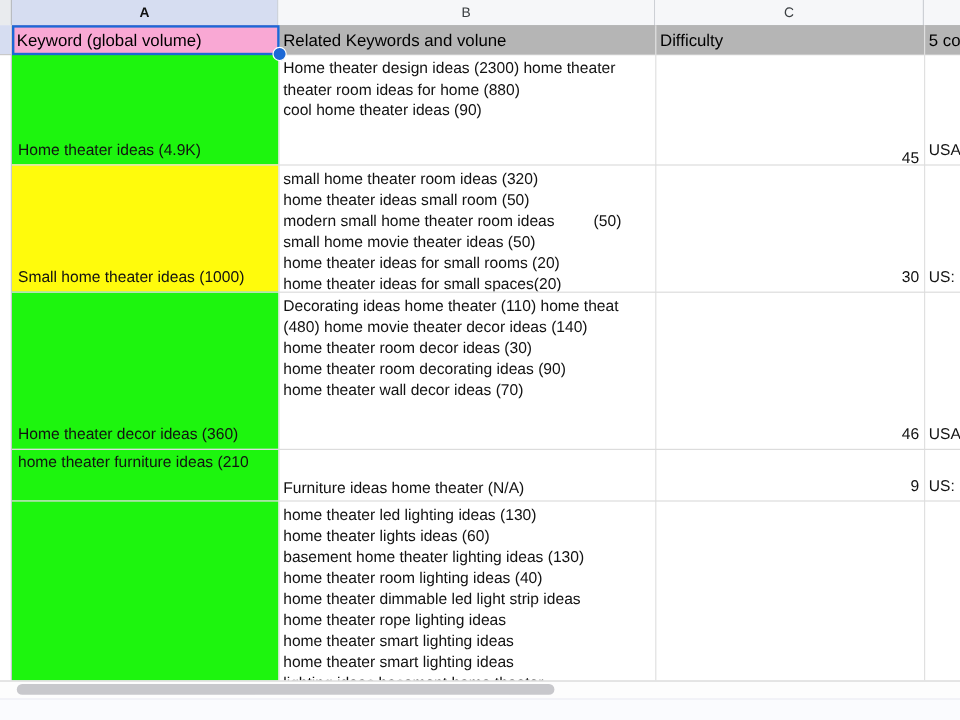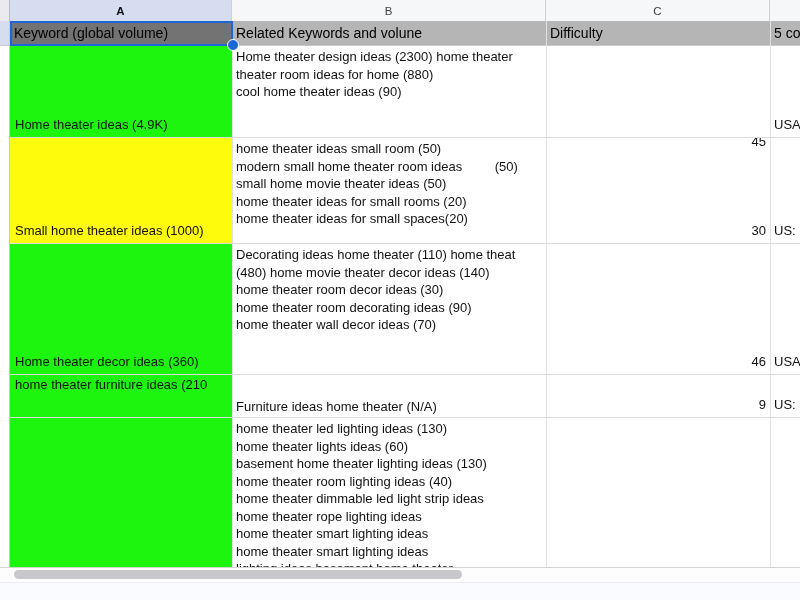--- a/index.html
+++ b/index.html
@@ -52,38 +52,39 @@
   <div id="corner"></div>
   <div class="colh selected" style="left:10px;width:222px;">A</div>
   <div class="colh" style="left:232px;width:314px;">B</div>
   <div class="colh" style="left:546px;width:224px;">C</div>
   <div class="colh" style="left:770px;width:32px;border-right:none;"></div>
   <div id="strip-bottom"></div>
 
   <div id="rowhead"></div>
   <div id="rowhead-hl"></div>
 
-  <div class="cell hrow" style="left:10px;top:21px;width:222px;height:24px;background:#737373;">Keyword (global volume)</div>
+  <div class="cell hrow" style="left:10px;top:21px;width:222px;height:24px;background:#f9a8d4;">Keyword (global volume)</div>
   <div class="cell hrow" style="left:232px;top:21px;width:314px;height:24px;">Related Keywords and volune</div>
   <div class="cell hrow" style="left:546px;top:21px;width:224px;height:24px;">Difficulty</div>
   <div class="cell hrow" style="left:770px;top:21px;width:32px;height:24px;">5 cou</div>
   <div id="grayrow-bottom"></div>
 
   <div class="cell kwcell" style="left: 10px; top: 45px; width: 222px; height: 92px; background-color: rgb(29, 245, 14);">Home theater ideas (4.9K)</div>
   <div class="cell kwcell" style="left: 10px; top: 137px; width: 222px; height: 106px; background-color: rgb(255, 251, 12);">Small home theater ideas (1000)</div>
   <div class="cell kwcell" style="left: 10px; top: 243px; width: 222px; height: 131px; background-color: rgb(29, 245, 14);">Home theater decor ideas (360)</div>
   <div class="cell kwcell toptext" style="left: 10px; top: 374px; width: 222px; height: 43px; background-color: rgb(29, 245, 14);">home theater furniture ideas (210</div>
   <div class="cell kwcell" style="left: 10px; top: 417px; width: 222px; height: 150px; background-color: rgb(29, 245, 14);"></div>
 
   <div class="cell relcell" style="left:232px;top:45px;width:314px;height:92px;">
     <div class="line">Home theater design ideas (2300) home theater</div>
     <div class="line">theater room ideas for home (880)</div>
     <div class="line">cool home theater ideas (90)</div>
   </div>
   <div class="cell relcell" style="left:232px;top:137px;width:314px;height:106px;">
+    <div class="line">small home theater room ideas (320)</div>
     <div class="line">home theater ideas small room (50)</div>
     <div class="line">modern small home theater room ideas         (50)</div>
     <div class="line">small home movie theater ideas (50)</div>
     <div class="line">home theater ideas for small rooms (20)</div>
     <div class="line">home theater ideas for small spaces(20)</div>
   </div>
   <div class="cell relcell" style="left:232px;top:243px;width:314px;height:131px;">
     <div class="line">Decorating ideas home theater (110) home theat</div>
     <div class="line">(480) home movie theater decor ideas (140)</div>
     <div class="line">home theater room decor ideas (30)</div>
@@ -98,21 +99,21 @@
     <div class="line">home theater lights ideas (60)</div>
     <div class="line">basement home theater lighting ideas (130)</div>
     <div class="line">home theater room lighting ideas (40)</div>
     <div class="line">home theater dimmable led light strip ideas</div>
     <div class="line">home theater rope lighting ideas</div>
     <div class="line">home theater smart lighting ideas</div>
     <div class="line">home theater smart lighting ideas</div>
     <div class="line">lighting ideas basement home theater</div>
   </div>
 
-  <div class="cell diffcell" style="left:546px;top:62px;width:224px;height:92px;">45</div>
+  <div class="cell diffcell" style="left:546px;top:52px;width:224px;height:92px;">45</div>
   <div class="cell diffcell" style="left:546px;top:137px;width:224px;height:106px;padding-left:23px;">30</div>
   <div class="cell diffcell" style="left:546px;top:243px;width:224px;height:131px;">46</div>
   <div class="cell diffcell" style="left:546px;top:374px;width:224px;height:43px;">9</div>
 
   <div class="cell mktcell" style="left:770px;top:45px;width:32px;height:92px;">USA:</div>
   <div class="cell mktcell" style="left:770px;top:137px;width:32px;height:106px;">US:</div>
   <div class="cell mktcell" style="left:770px;top:243px;width:32px;height:131px;">USA:</div>
   <div class="cell mktcell" style="left:770px;top:374px;width:32px;height:43px;">US:</div>
 
   <div class="vline" style="left:232px;"></div>

